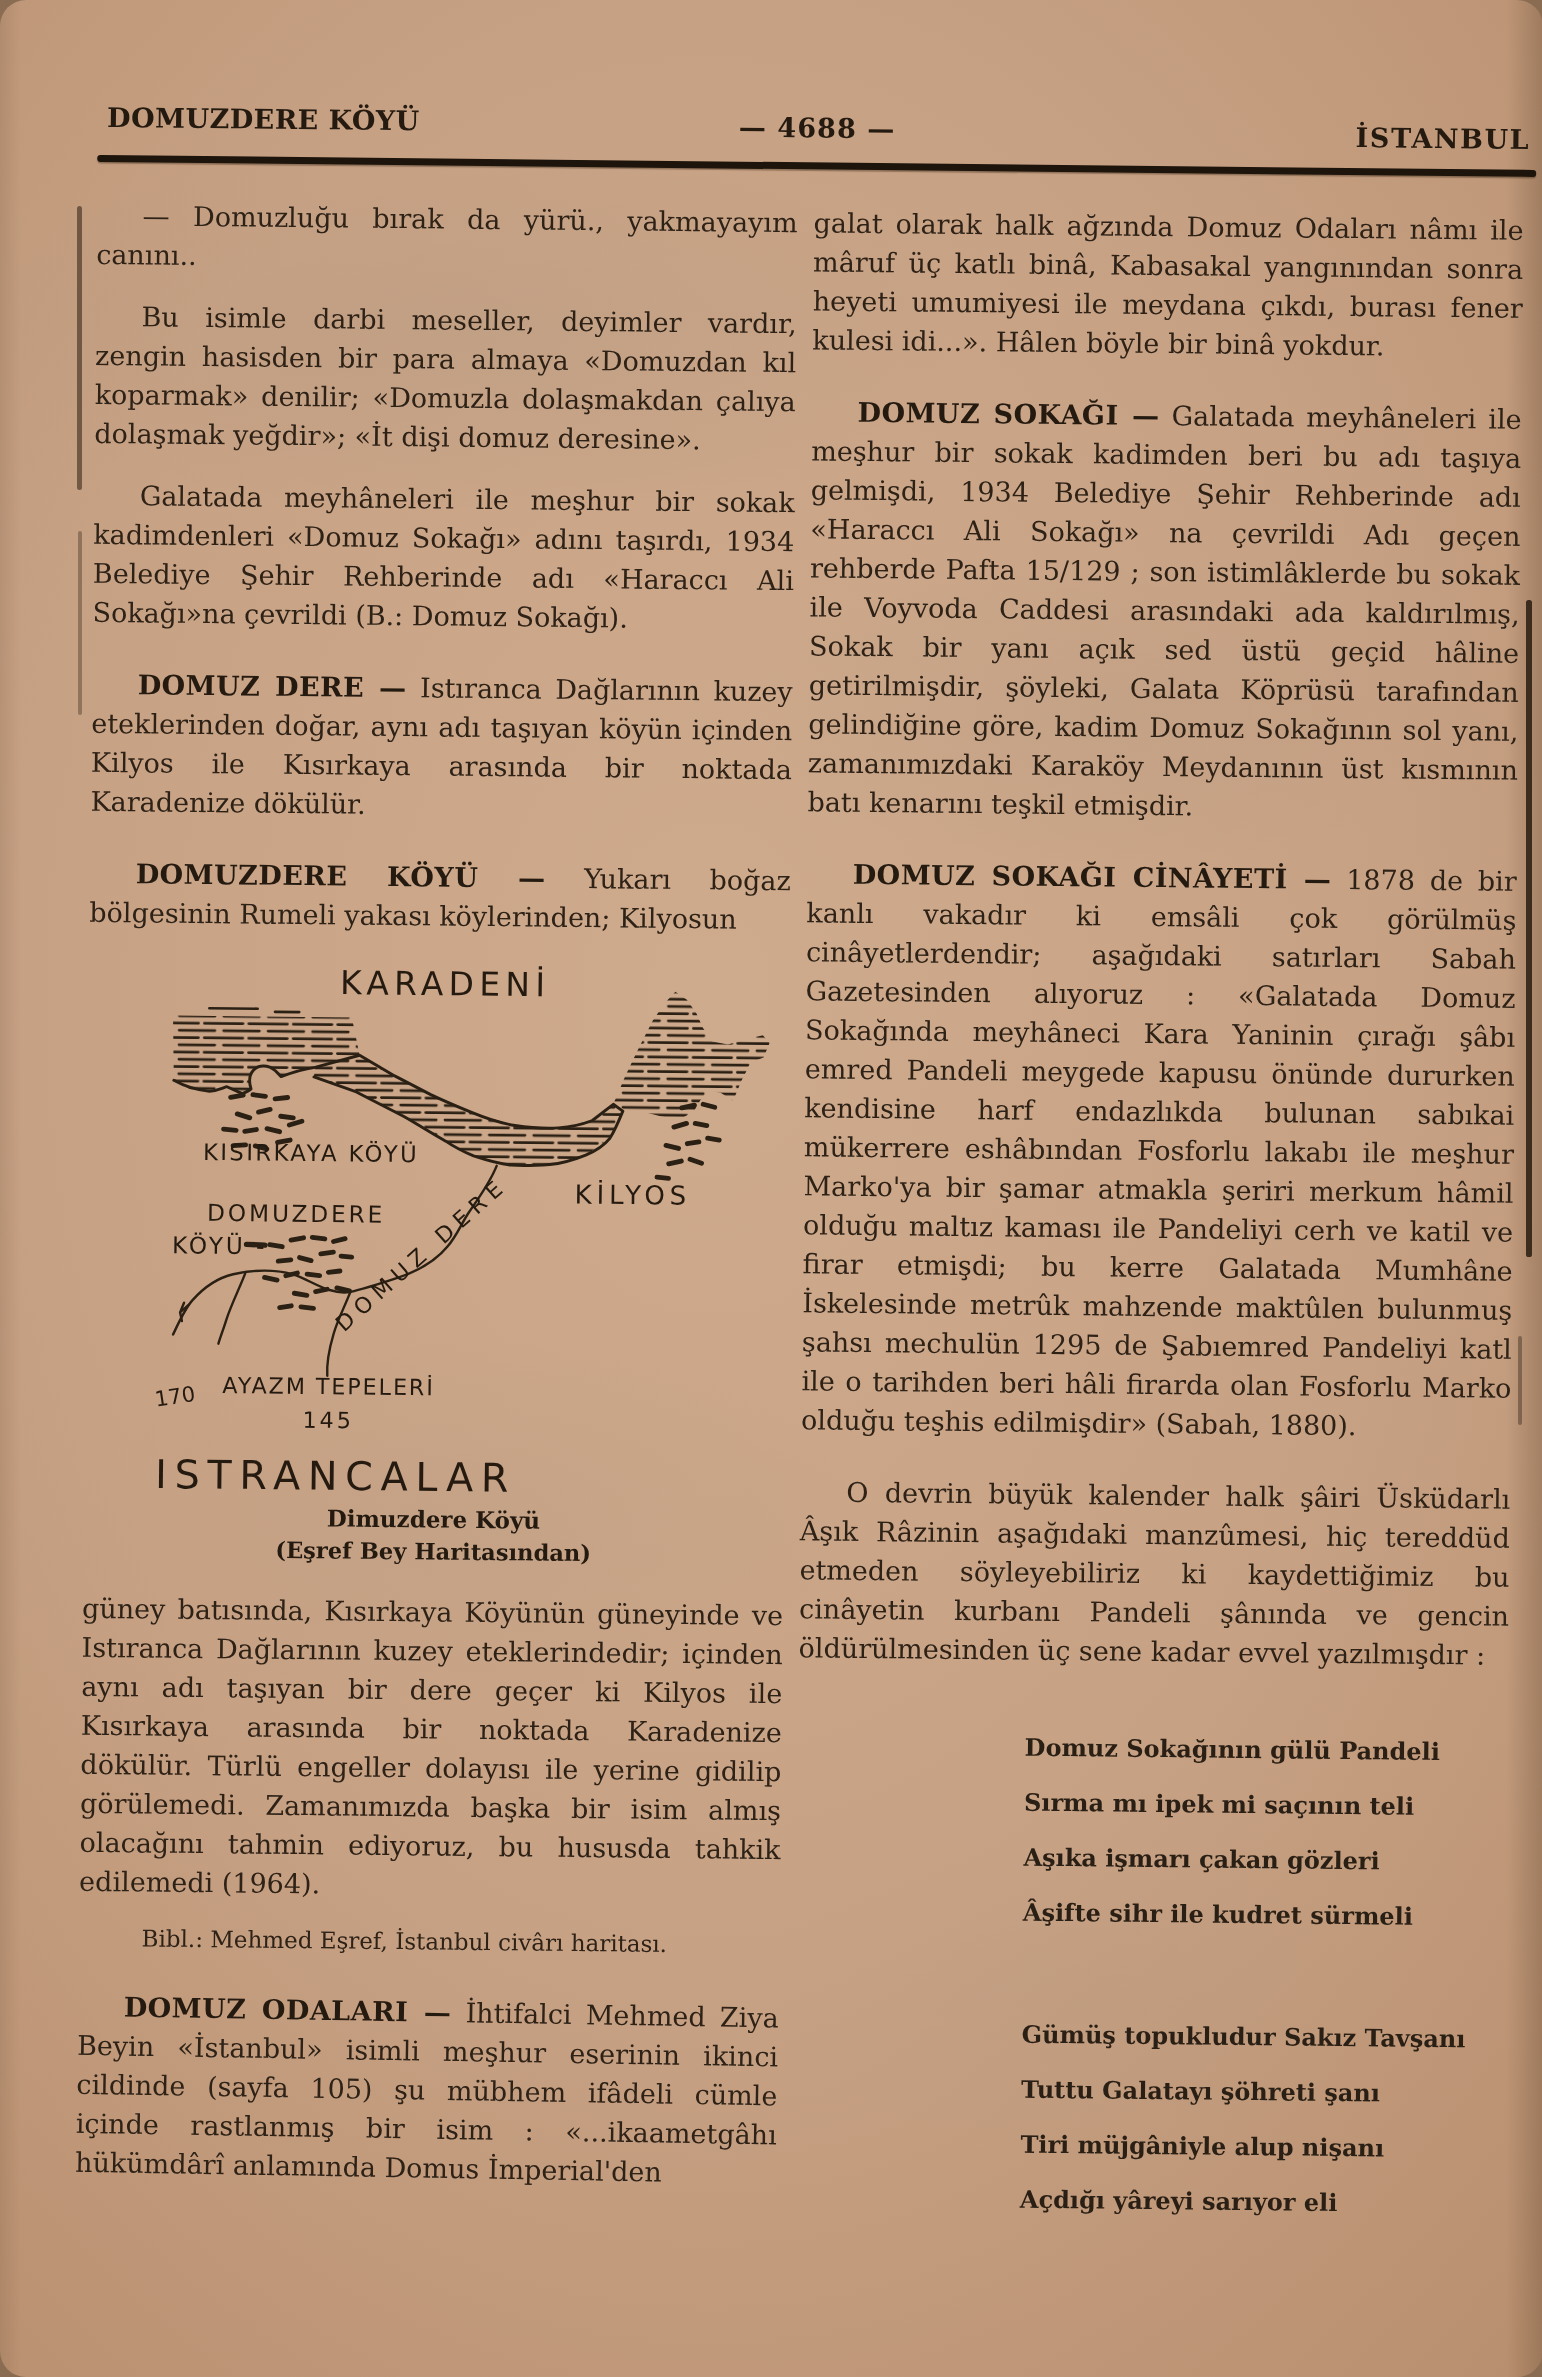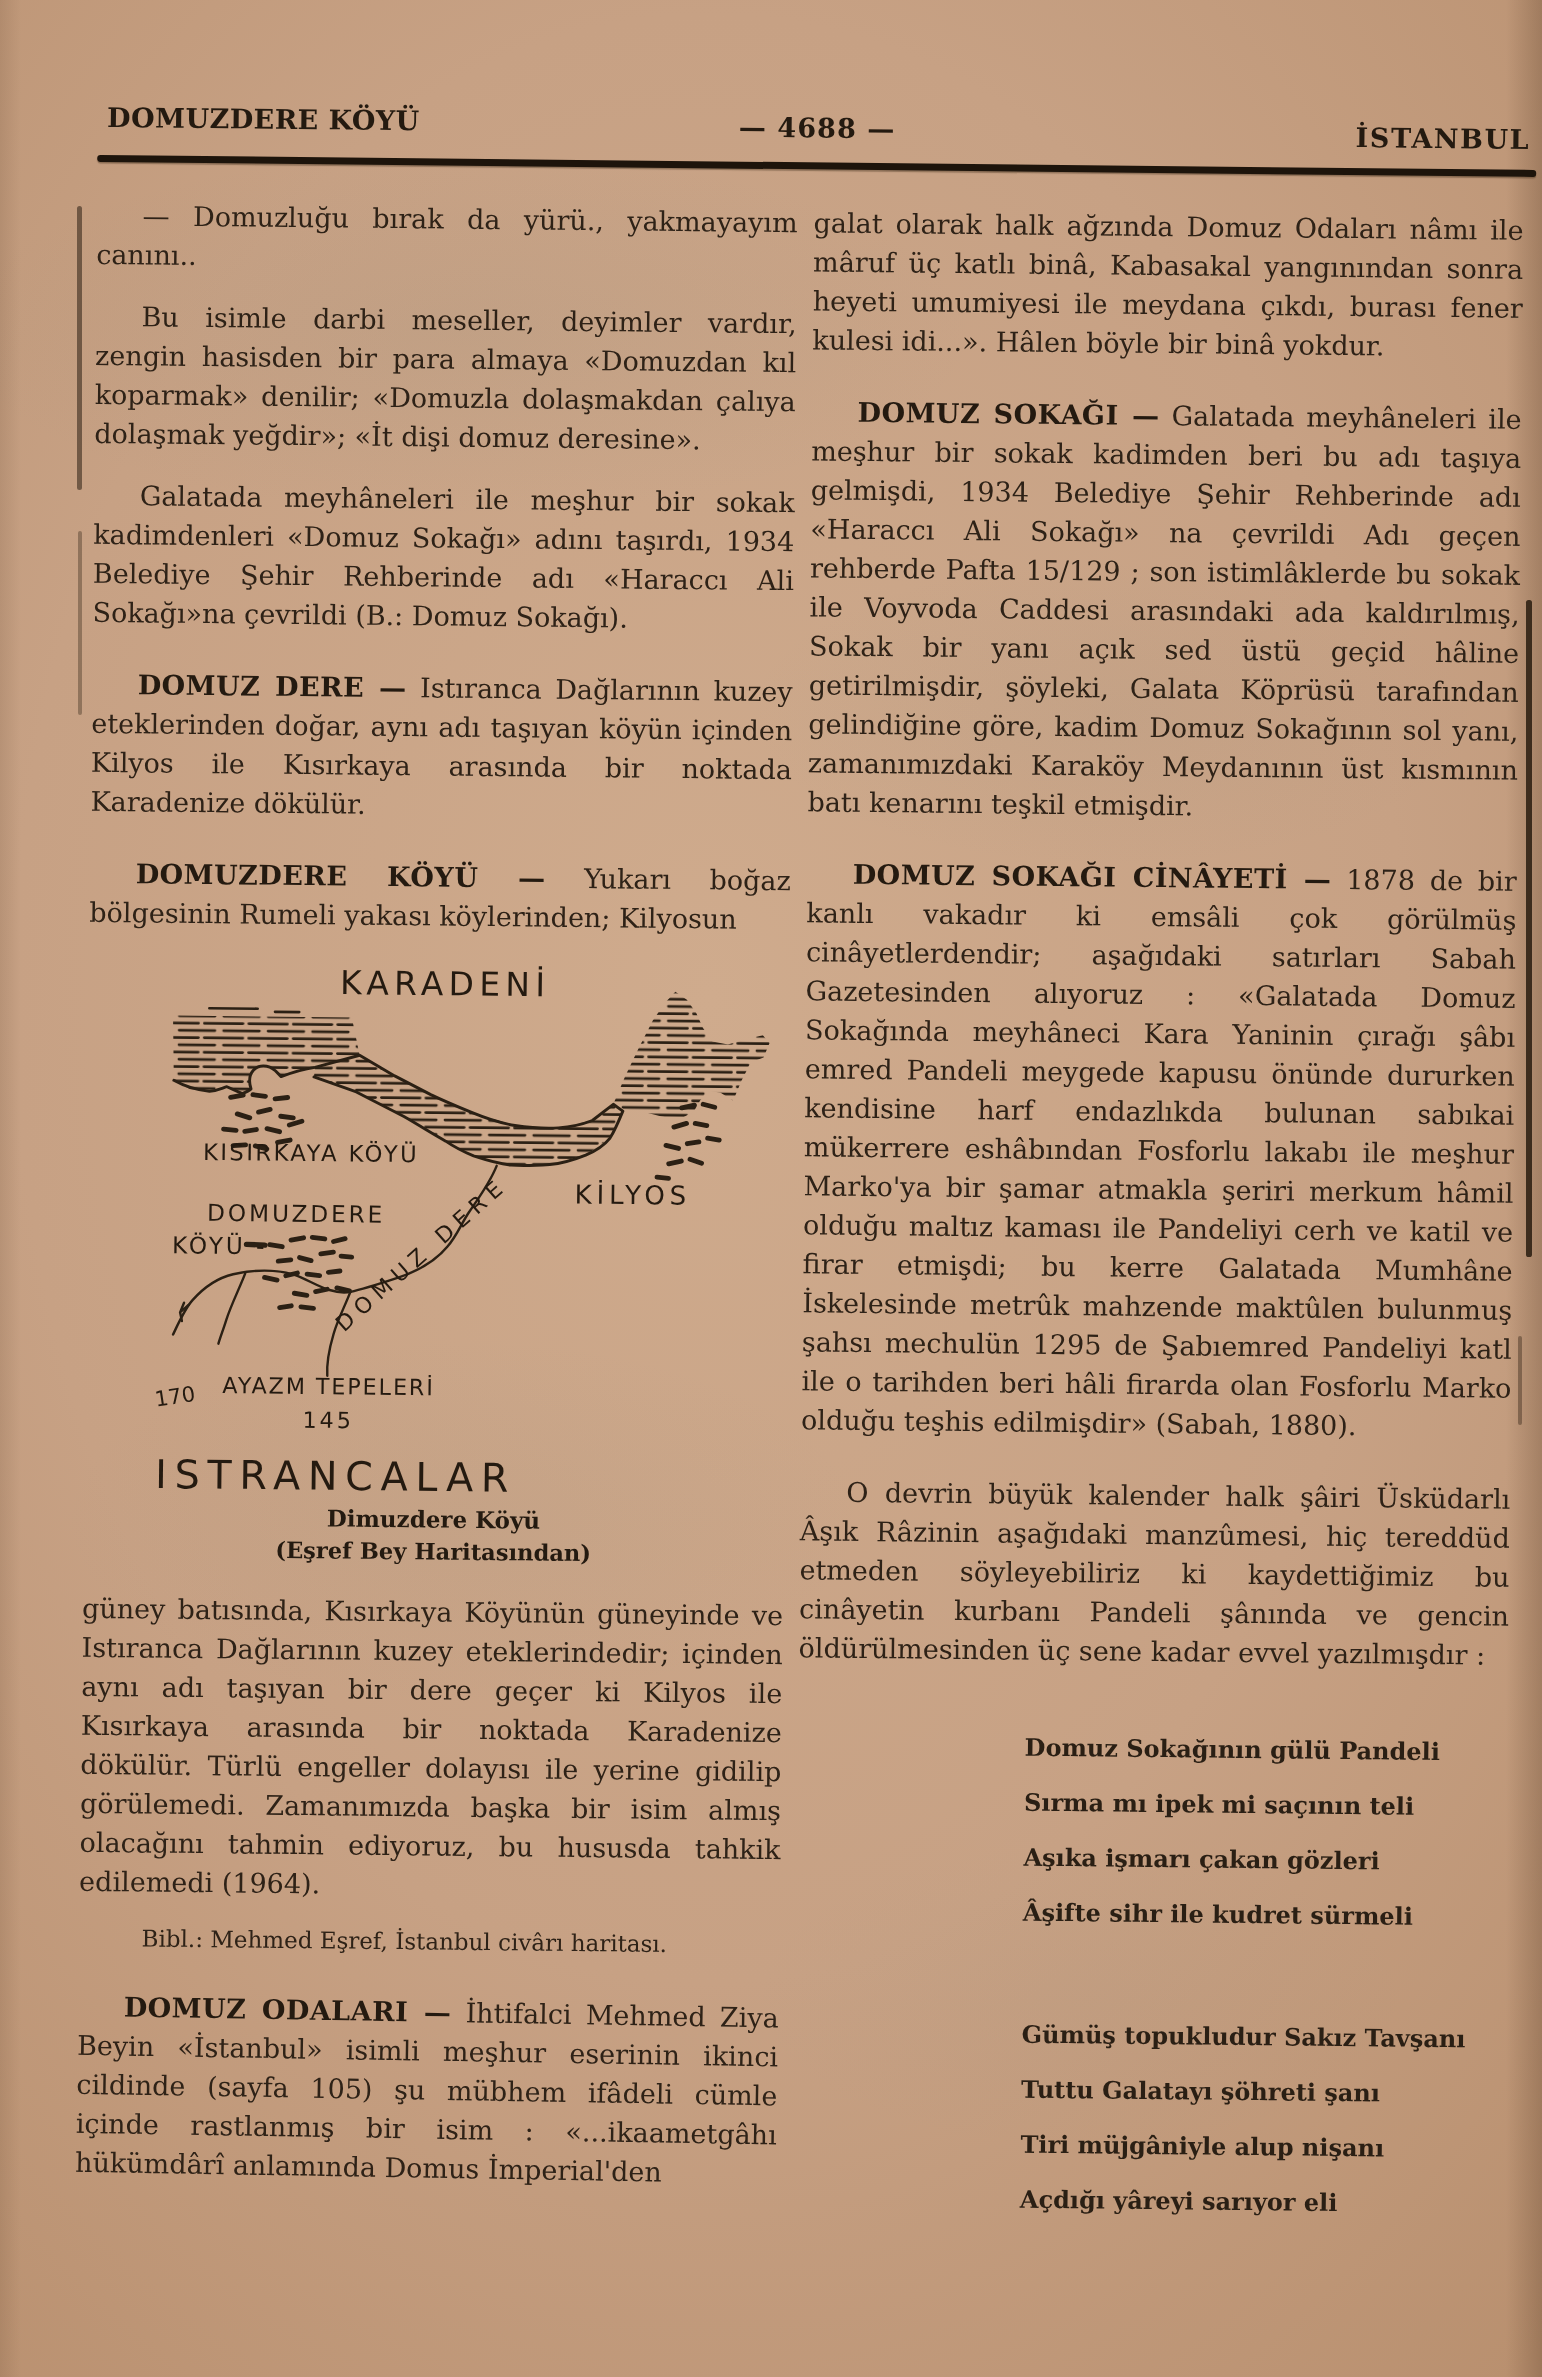--- a/index.html
+++ b/index.html
@@ -12,20 +12,21 @@
     position:relative;width:1543px;height:2377px;overflow:hidden;
     background:
       radial-gradient(ellipse 736px 263px at 30% 14%, rgba(125,130,118,.10), transparent 70%),
       radial-gradient(ellipse 526px 221px at 72% 30%, rgba(125,130,118,.08), transparent 70%),
       radial-gradient(ellipse 579px 263px at 30% 64%, rgba(125,130,118,.07), transparent 70%),
       radial-gradient(ellipse 473px 221px at 70% 84%, rgba(140,140,125,.06), transparent 70%),
       linear-gradient(to left, rgba(70,45,25,.26), rgba(70,45,25,0) 37px),
       linear-gradient(to right, rgba(70,45,25,.12), rgba(70,45,25,0) 21px),
       radial-gradient(ellipse 1262px 1788px at 46% 42%, #cfab8d 0%, #c7a184 55%, #b9906f 100%);
     color:#2e2217;
+    border-radius:26px;
   }
   .rot{position:absolute;left:0;top:0;width:1543px;height:2377px;transform:rotate(0.6deg);transform-origin:50% 40%;}
 
   
   .hdr{position:absolute;left:89px;top:109px;width:1439px;height:58px;
        font-weight:700;font-size:27px;letter-spacing:0.5px;color:#241a10;}
   .hdr .h-left{position:absolute;left:9.5px;top:0;}
   .hdr .h-center{position:absolute;left:0;right:0;top:3.2px;text-align:center;letter-spacing:1.1px;}
   .hdr .h-right{position:absolute;right:6.3px;top:7.4px;letter-spacing:1.6px;}
   .rule{position:absolute;left:89px;top:162px;width:1439px;height:6.8px;background:#1d140b;border-radius:3.2px;

